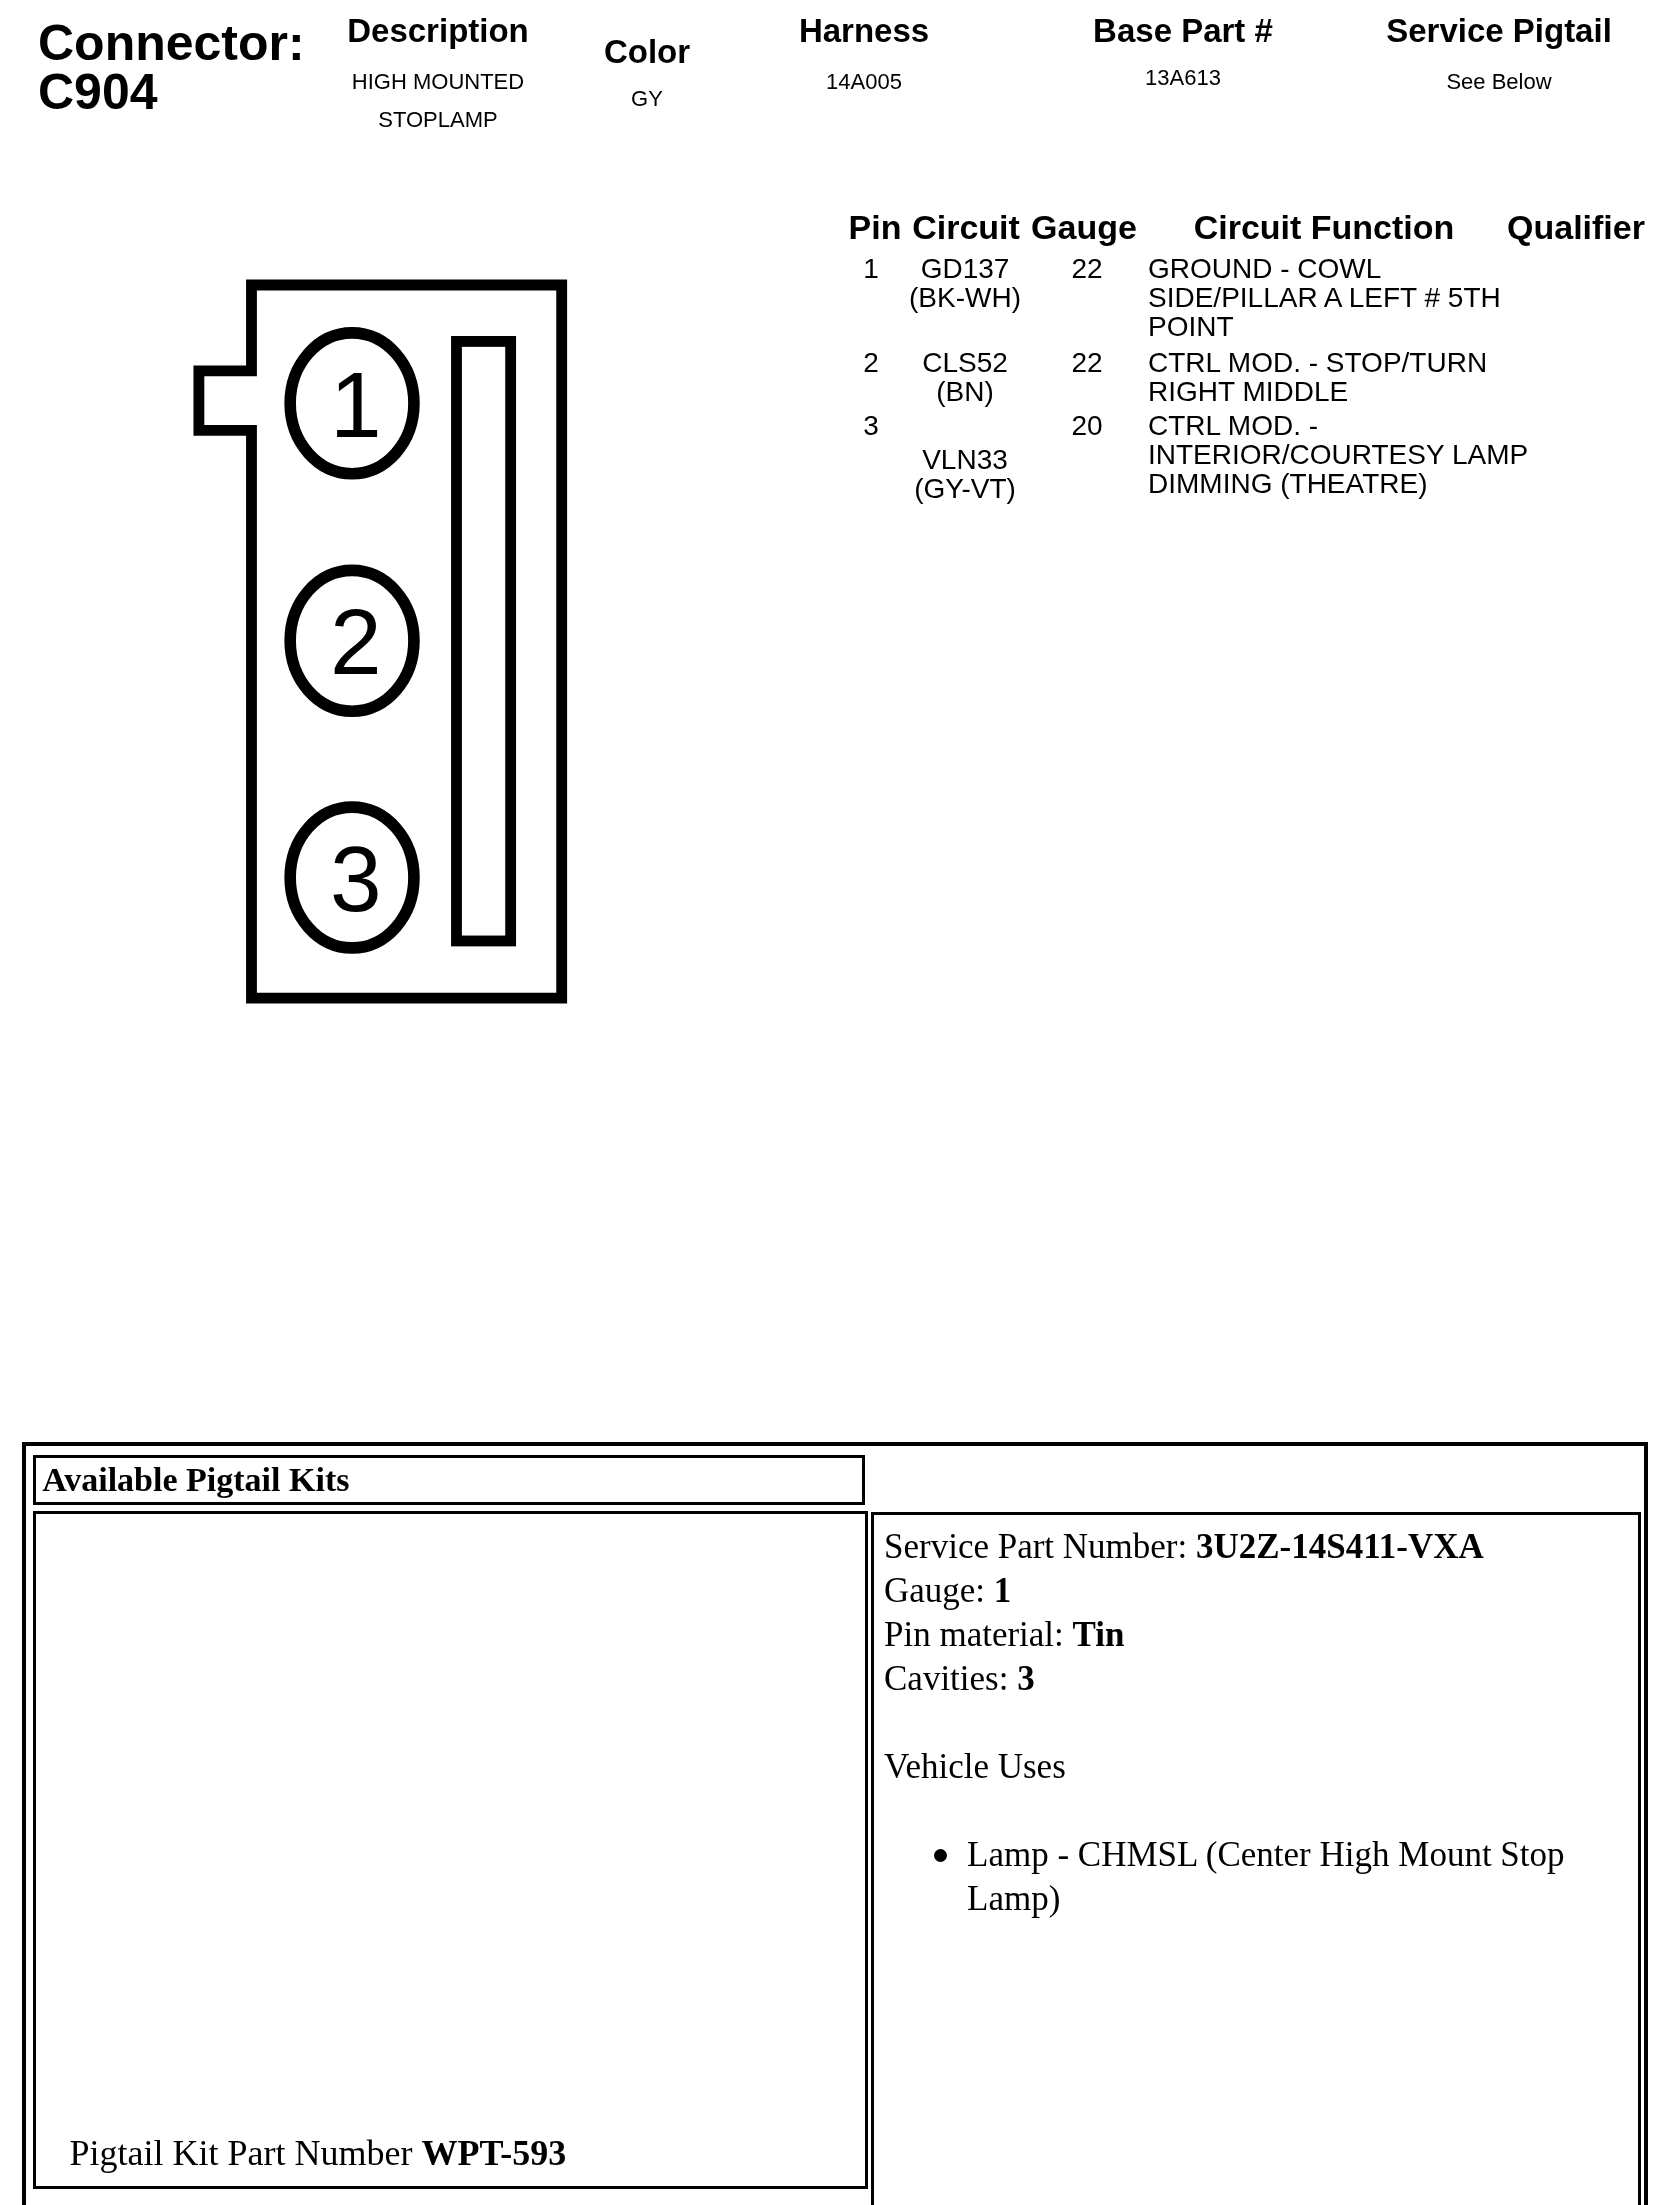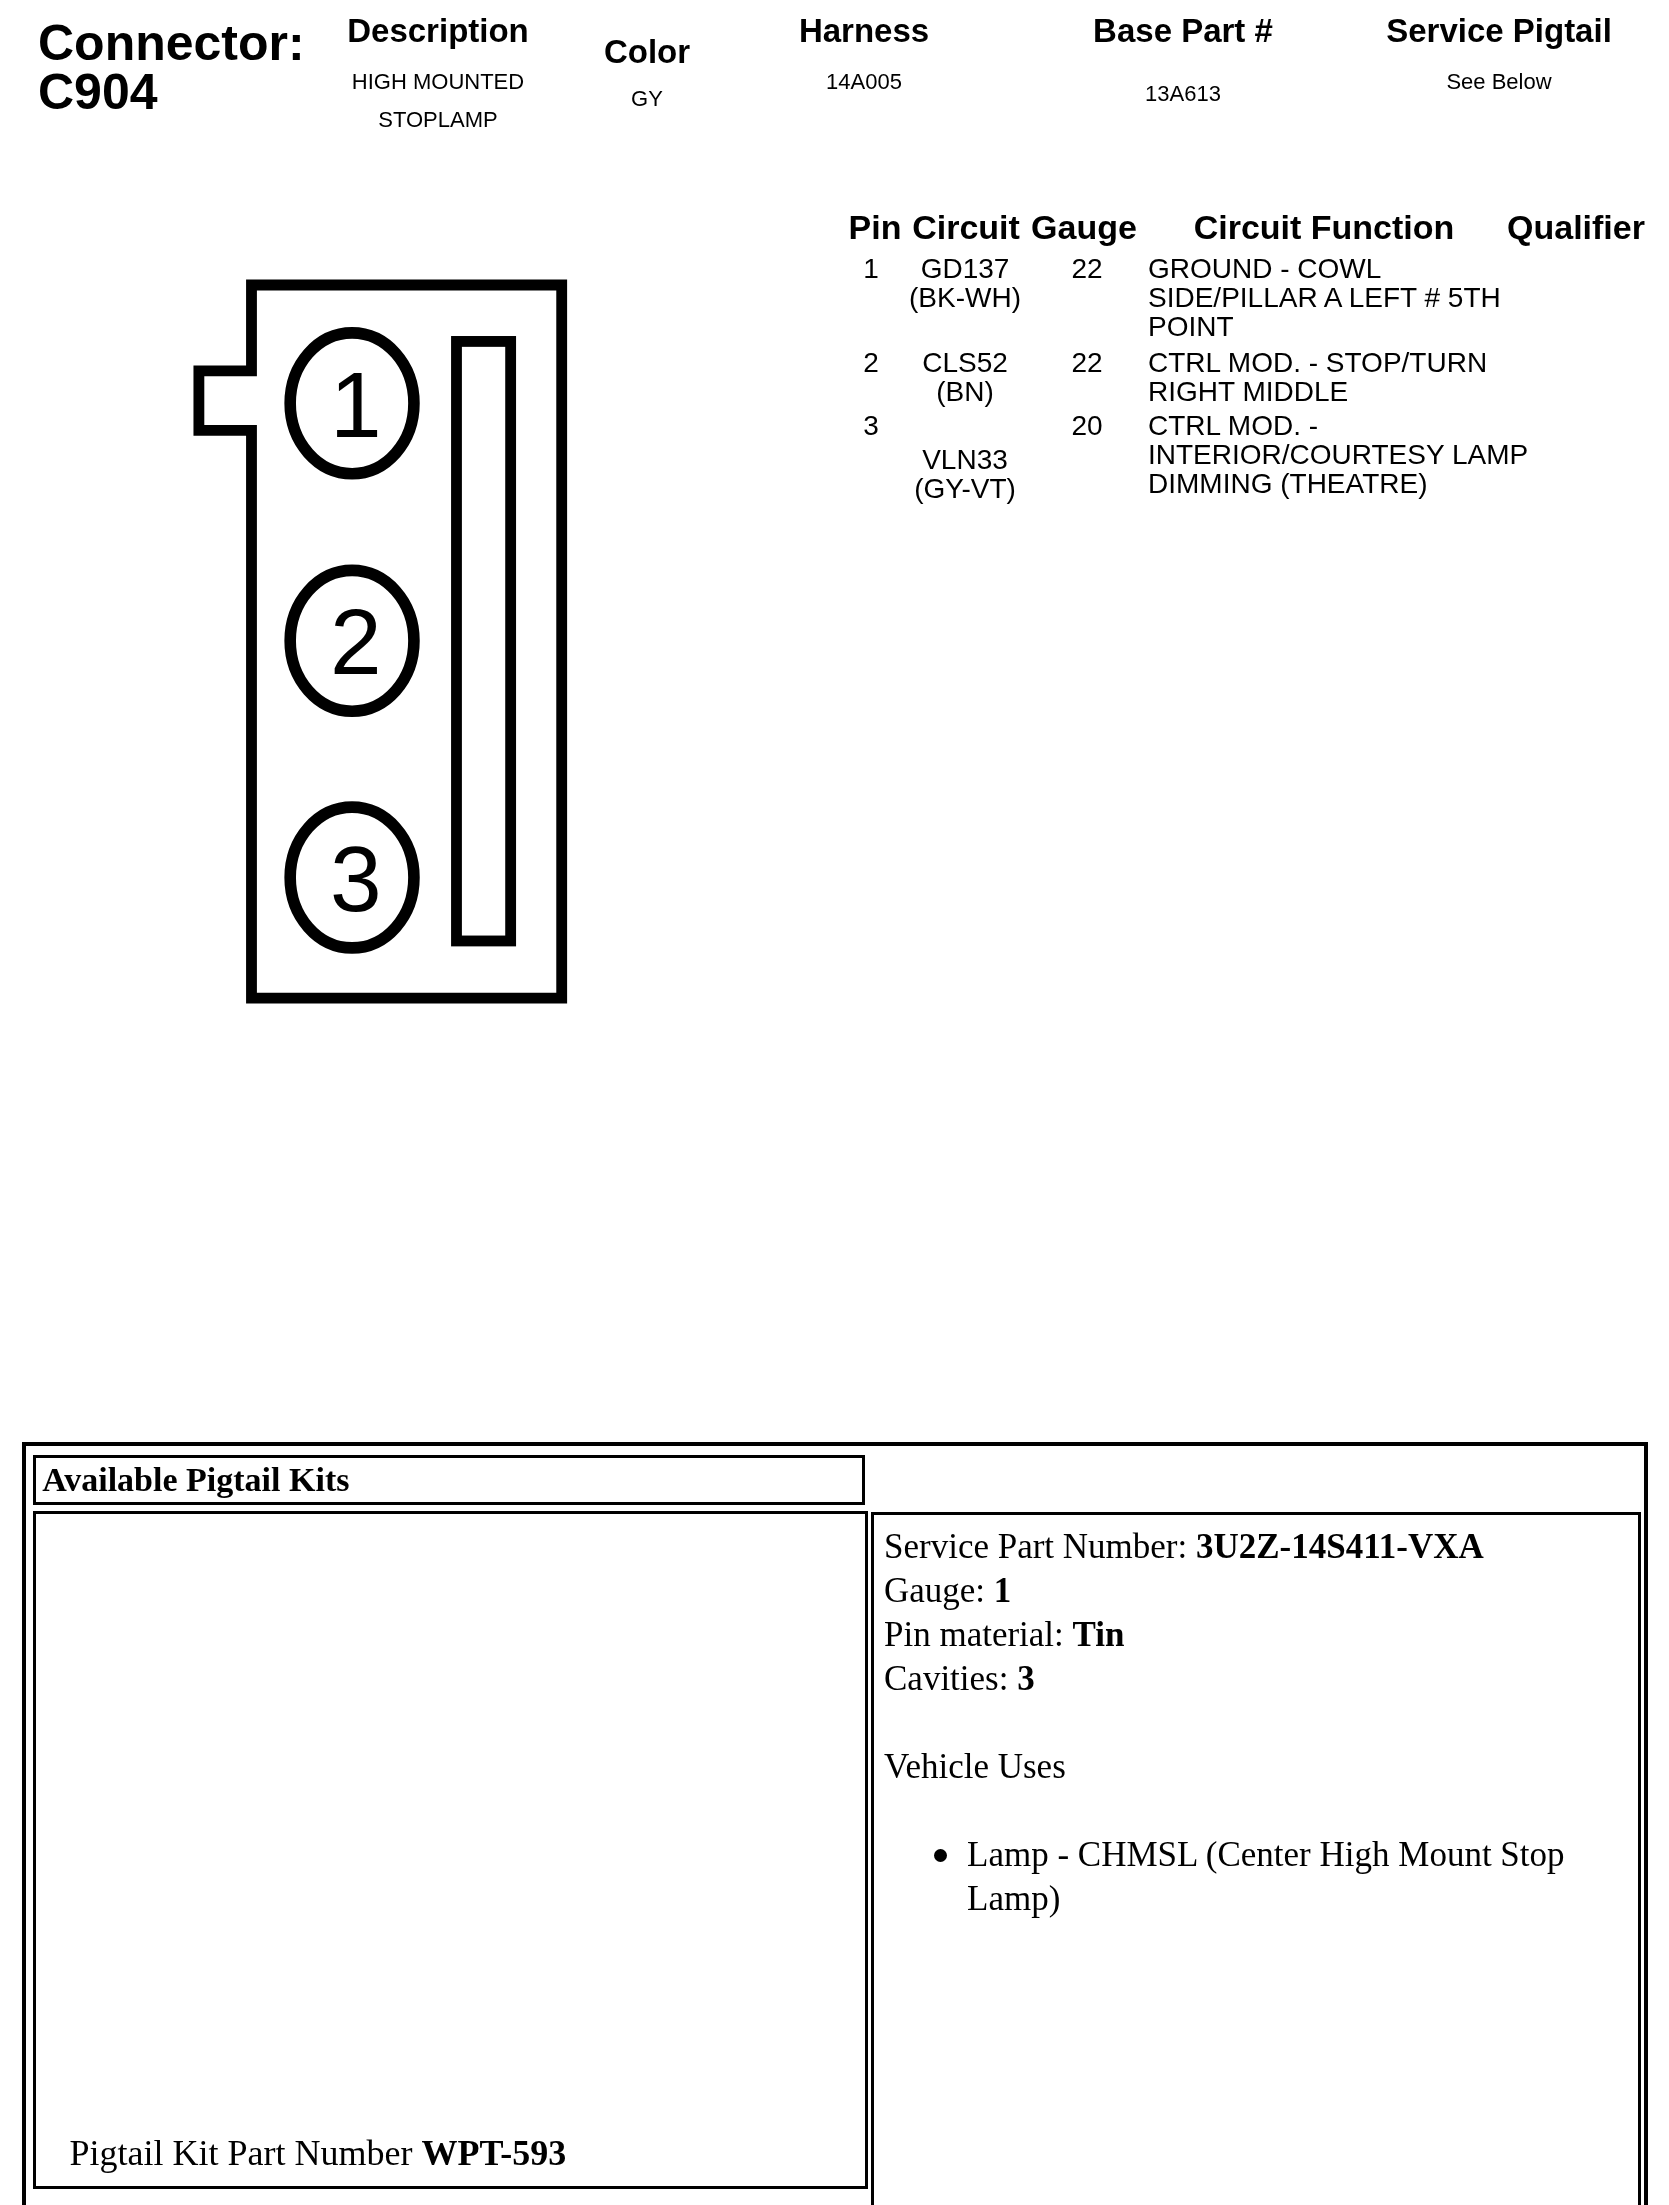--- a/index.html
+++ b/index.html
@@ -17,21 +17,21 @@
   .connector-title { left:38px; top:18.6px; font-size:50px; font-weight:bold; line-height:49px; white-space:nowrap; }
   .hdr-col .lbl { font-size:33px; font-weight:bold; line-height:36px; }
   .hdr-col .val { font-size:22px; line-height:38px; }
   .col-desc    { left:438px;  top:13px; }
   .col-desc .val { margin-top:14px; }
   .col-color   { left:647px;  top:34px; }
   .col-color .val { margin-top:10px; }
   .col-harness { left:864px; top:13px; }
   .col-harness .val { margin-top:14px; }
   .col-basepart{ left:1183px; top:13px; }
-  .col-basepart .val { margin-top:26px; }
+  .col-basepart .val { margin-top:10px; }
   .col-service { left:1499px; top:13px; }
   .col-service .val { margin-top:14px; }
 
   
   .pt-h { font-size:34px; font-weight:bold; line-height:36px; top:209px; }
   .pt-cell { font-size:28px; line-height:29px; }
   .fn-cell { width:372px; }
   .fn-cell div { white-space:nowrap; }
 
   

